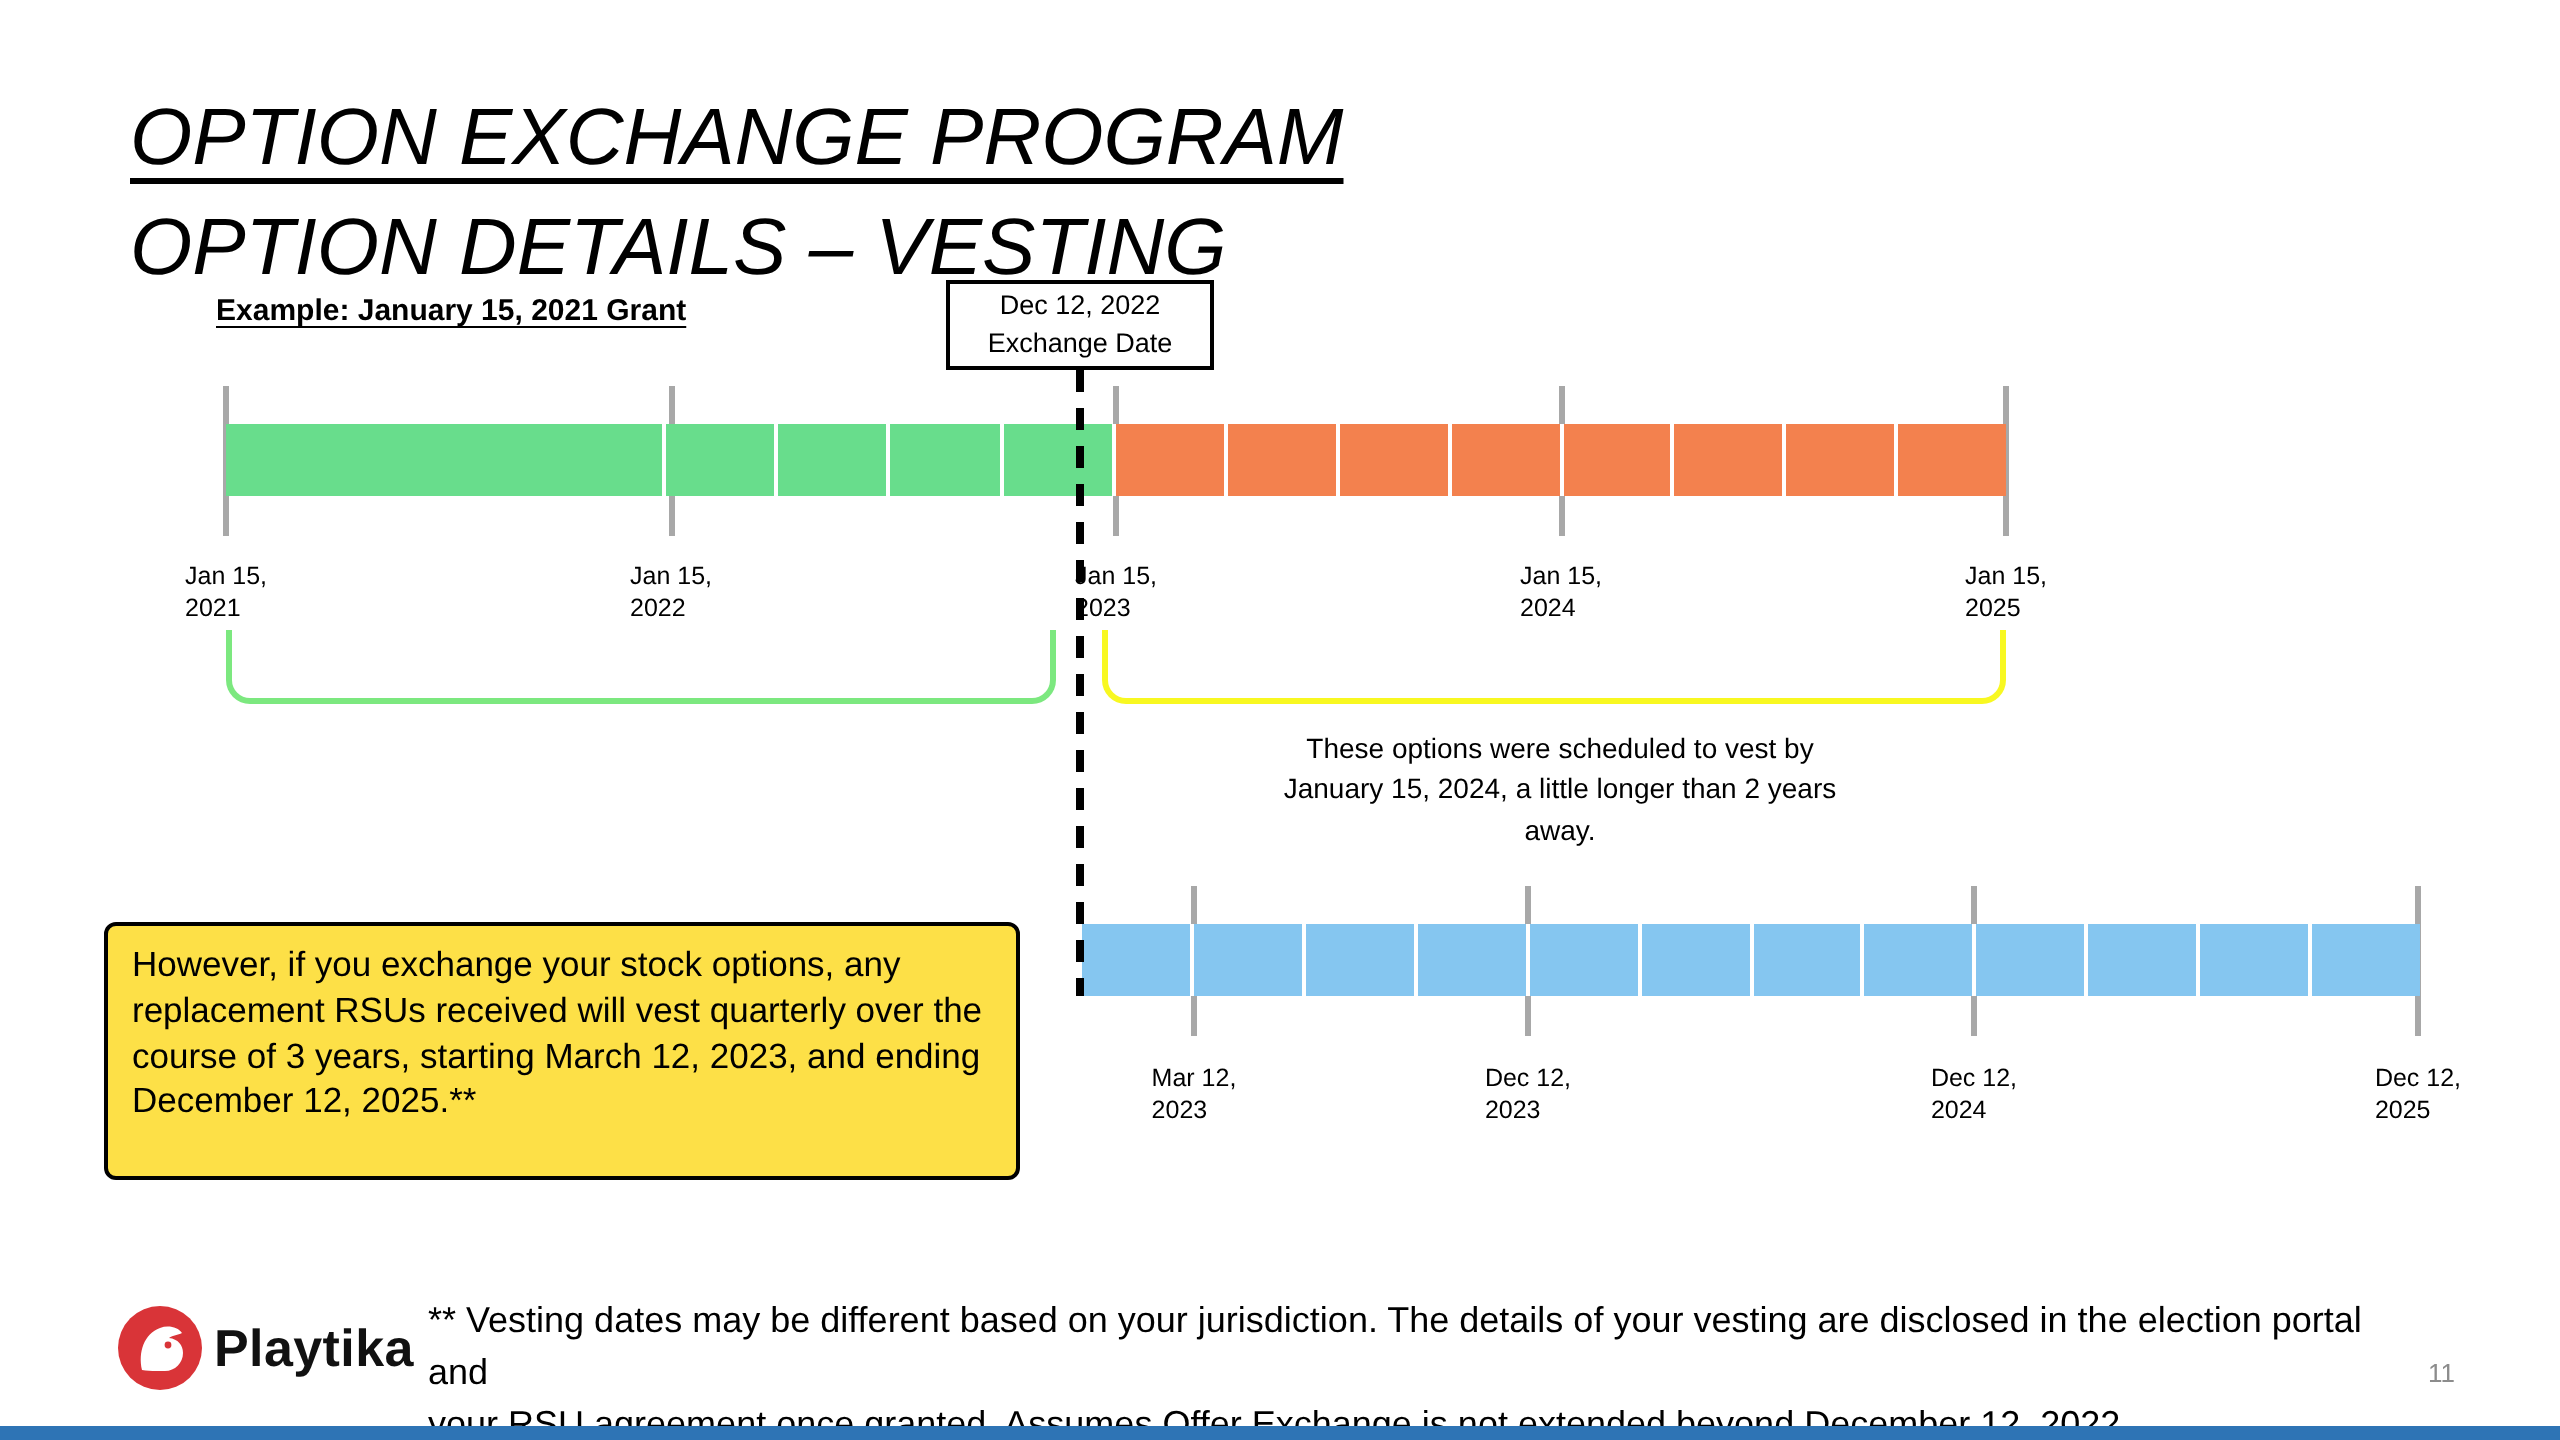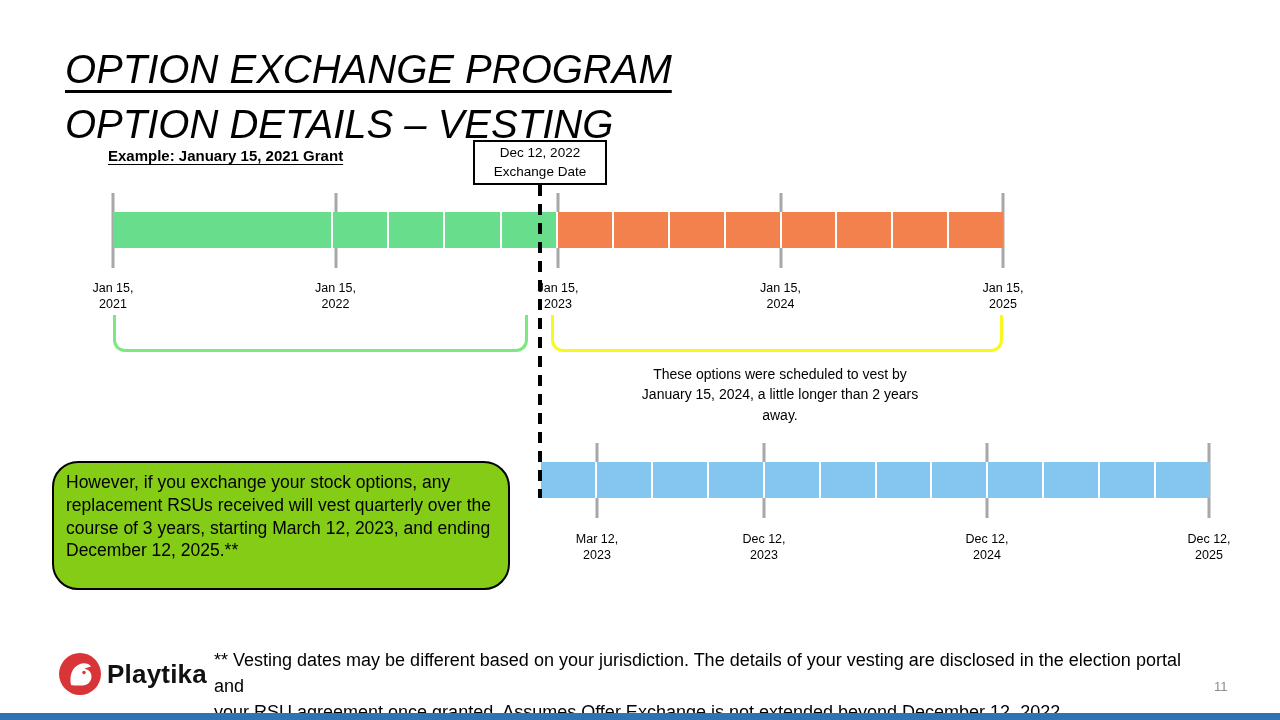--- a/index.html
+++ b/index.html
@@ -22,21 +22,21 @@
     background:repeating-linear-gradient(180deg,#000 0 11px,transparent 11px 19px);}
   
   .bar{position:absolute;display:flex;height:36px;z-index:1;}
   .bar1{left:113px;top:212px;width:890px;}
   .bar2{left:541px;top:462px;width:669px;}
   .group{display:flex;height:100%;}
   .segment{flex-basis:0;border-right:2px solid #fff;}
   .group:last-child .segment:last-child{border-right:none;}
   
   .tick{position:absolute;width:3px;background:#A8A8A8;transform:translateX(-50%);z-index:0;}
-  .tick-label{position:absolute;transform:translateX(-50%);white-space:pre-line;text-align:center;font-size:12.5px;line-height:1.3;z-index:2;}
+  .tick-label{position:absolute;transform:translateX(-50%);white-space:pre-line;text-align:left;font-size:12.5px;line-height:1.3;z-index:2;}
   
   .bracket{position:absolute;top:315px;height:37px;border:3px solid;border-top:none;border-radius:0 0 12px 12px;z-index:1;box-sizing:border-box;}
   
   .note{position:absolute;white-space:pre-line;text-align:center;font-size:14px;line-height:1.45;}
   
   .callout{position:absolute;left:52px;top:461px;width:458px;height:129px;border:2.5px solid #000;border-radius:6px;
     box-sizing:border-box;padding:8px 12px;z-index:2;}
   .callout-text{font-size:17.5px;line-height:1.3;}
   
   .footnote{position:absolute;left:214px;top:647px;width:985px;font-size:18px;line-height:1.45;white-space:pre-line;}
@@ -102,21 +102,21 @@
   <div class="tick-label" style="left:1003px;top:280px">Jan 15,
 2025</div>
 
   <div class="bracket" style="left: 113px; width: 415px; border-color: rgb(124, 232, 127);"></div>
   <div class="bracket" style="left: 551px; width: 452px; border-color: rgb(248, 248, 33);"></div>
 
   <div class="note" style="left:585px;top:364px;width:390px">These options were scheduled to vest by
 January 15, 2024, a little longer than 2 years
 away.</div>
 
-  <div class="callout" style="background: #84cc16; border-radius: 26px;">
+  <div class="callout" style="background: #fde047;">
     <div class="callout-text">However, if you exchange your stock options, any replacement RSUs received will vest quarterly over the course of 3 years, starting March 12, 2023, and ending December 12, 2025.**</div>
   </div>
 
   <div class="tick" style="left:597px;top:443px;height:75px"></div>
   <div class="tick" style="left:764px;top:443px;height:75px"></div>
   <div class="tick" style="left:987px;top:443px;height:75px"></div>
   <div class="tick" style="left:1209px;top:443px;height:75px"></div>
 
   <div class="bar bar2">
     <div class="group" style="flex: 1 1 0%; background: rgb(133, 198, 240);">

